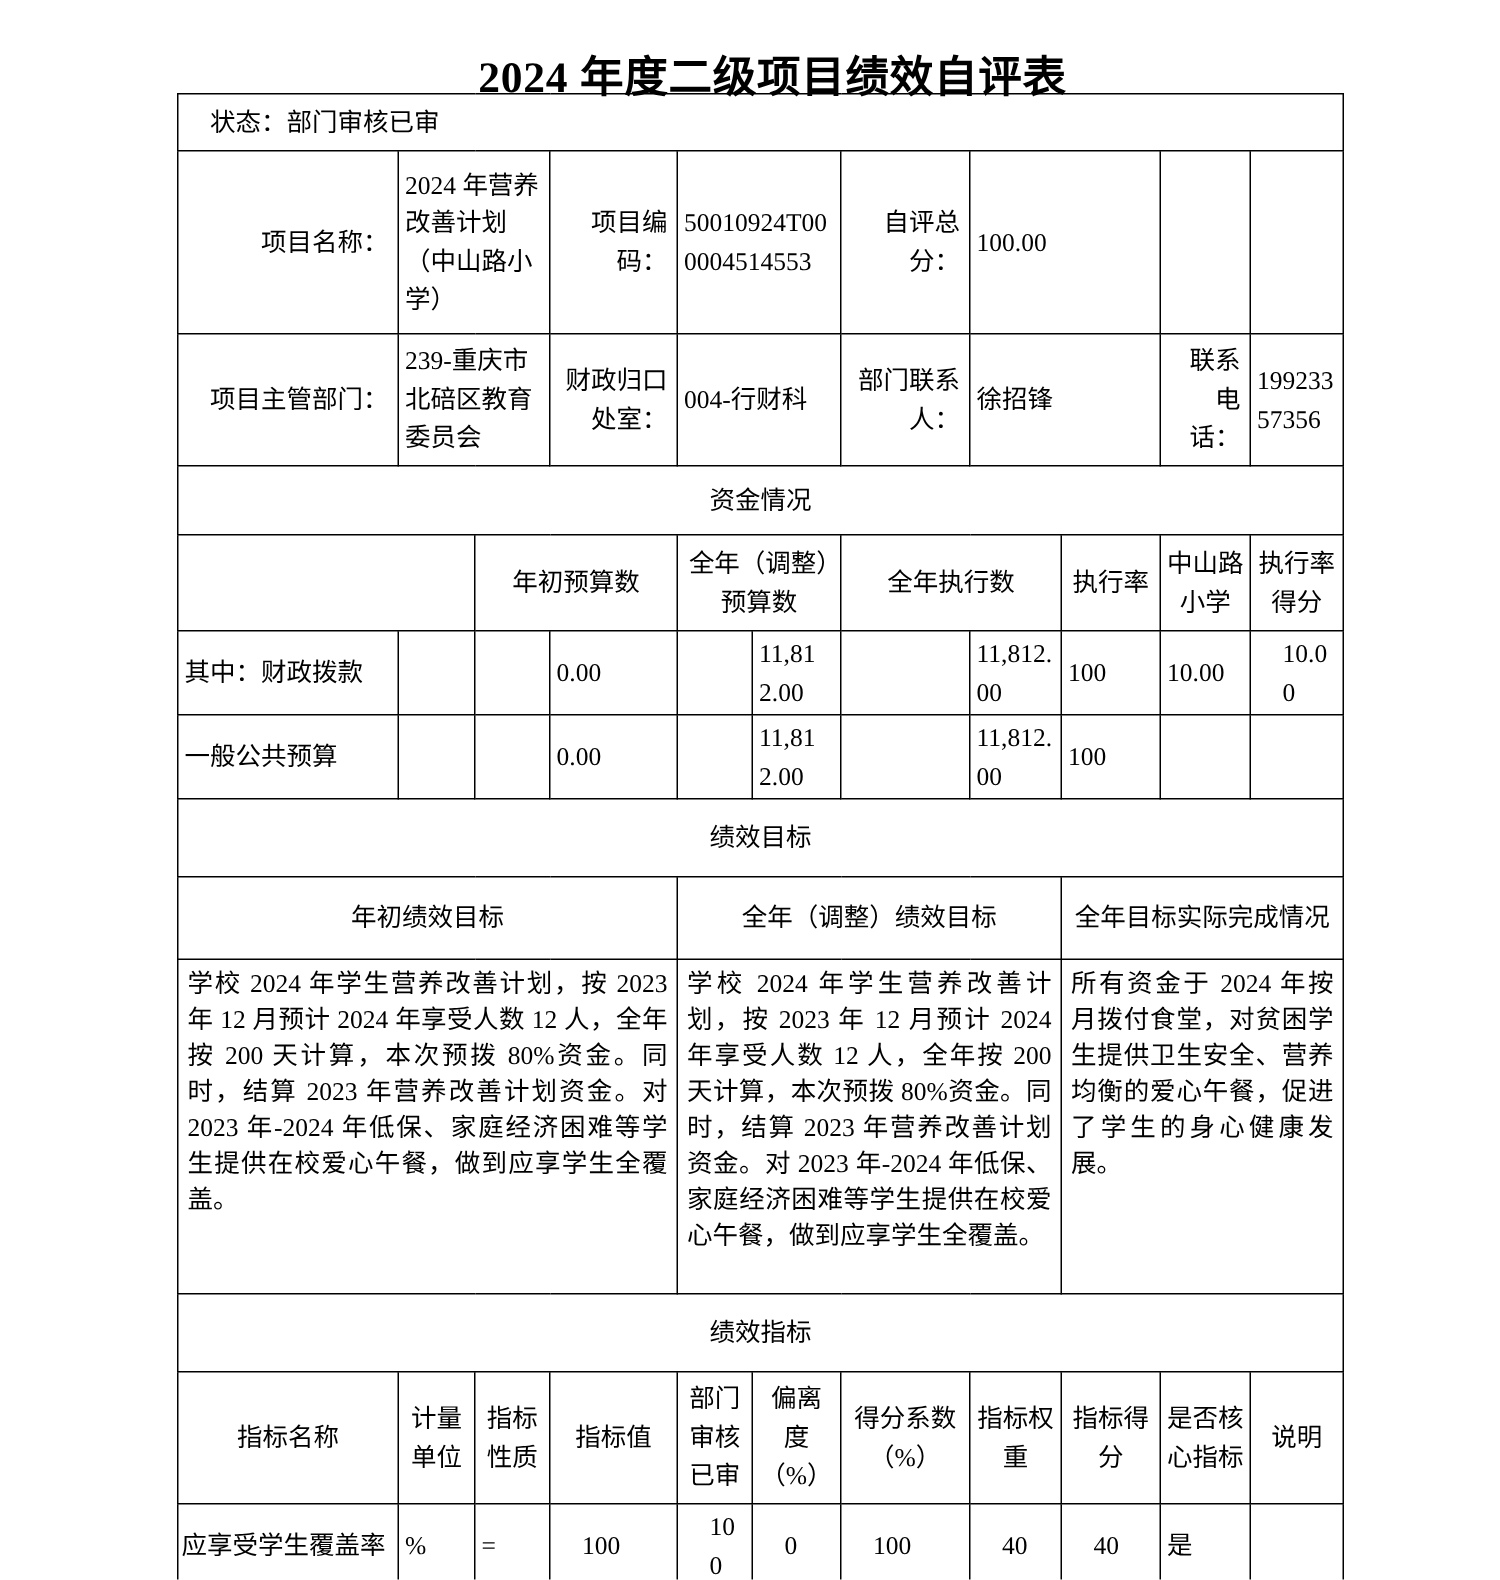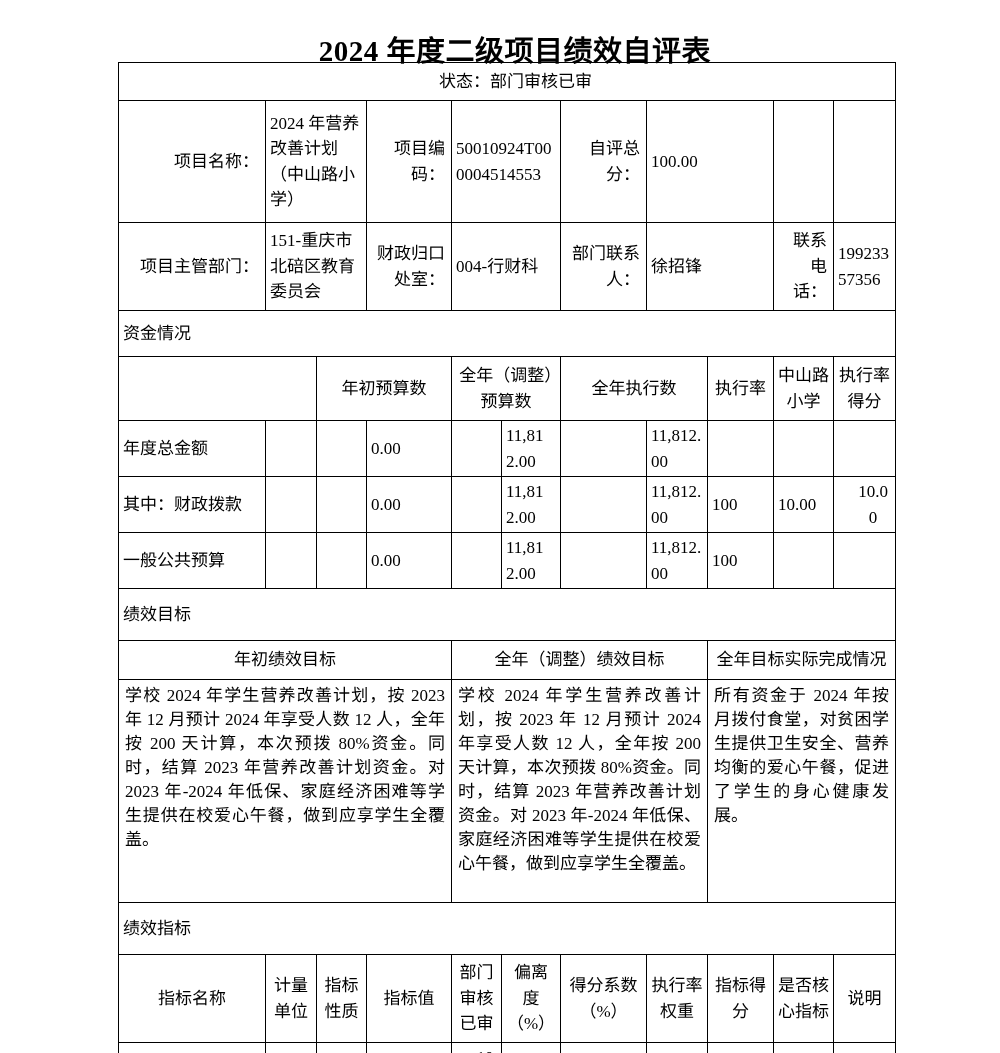--- a/index.html
+++ b/index.html
@@ -24,30 +24,30 @@
   td,th{
     border:1px solid #000;
     padding:2px 4px;
     font-weight:normal;
     vertical-align:middle;
     line-height:1.5;
     overflow:hidden;
   }
   .c{text-align:center;}
   .l{text-align:left;}
-  .r{text-align:center;padding-left:21px;}
+  .r{text-align:left;padding-left:21px;}
   .lab{text-align:right;padding-right:6px;}
   .num{word-break:break-all;}
   .para{
     vertical-align:top;
     text-align:justify;
     padding:4px 6px;
     line-height:24px;
   }
-  .banner{}
+  .banner{text-align:center;}
 </style>
 </head>
 <body>
 
 <h1 class="title">2024 年度二级项目绩效自评表</h1>
 
 <table class="form">
   <colgroup>
     <col style="width:147px">
       <col style="width:51px">
@@ -73,21 +73,21 @@
     <td class="lab">项目编码：</td>
     <td colspan="2" class="l num">50010924T000004514553</td>
     <td class="lab">自评总分：</td>
     <td colspan="2" class="l">100.00</td>
     <td></td>
     <td></td>
   </tr>
 
   <tr style="height:88px">
     <td class="lab">项目主管部门：</td>
-    <td colspan="2" class="l">151-重庆市北碚区教育委员会</td>
+    <td colspan="2" class="l">239-重庆市北碚区教育委员会</td>
     <td class="lab">财政归口处室：</td>
     <td colspan="2" class="l">004-行财科</td>
     <td class="lab">部门联系人：</td>
     <td colspan="2" class="l">徐招锋</td>
     <td class="lab">联系电话：</td>
     <td class="l num">19923357356</td>
   </tr>
 
   <tr style="height:46px">
     <td colspan="11" class="banner">资金情况</td>
@@ -96,33 +96,20 @@
   <tr style="height:64px">
     <th colspan="2"></th>
     <th colspan="2" class="c">年初预算数</th>
     <th colspan="2" class="c">全年（调整）预算数</th>
     <th colspan="2" class="c">全年执行数</th>
     <th class="c">执行率</th>
     <th class="c">中山路小学</th>
     <th class="c">执行率得分</th>
   </tr>
 
-  <tr style="height:45px">
-    <td class="l">年度总金额</td>
-    <td></td>
-    <td></td>
-    <td class="l num">0.00</td>
-    <td></td>
-    <td class="l num">11,812.00</td>
-    <td></td>
-    <td class="l num">11,812.00</td>
-    <td class="l num"></td>
-    <td class="l num"></td>
-    <td class="r num"></td>
-  </tr>
 
   <tr style="height:45px">
     <td class="l">其中：财政拨款</td>
     <td></td>
     <td></td>
     <td class="l num">0.00</td>
     <td></td>
     <td class="l num">11,812.00</td>
     <td></td>
     <td class="l num">11,812.00</td>
@@ -142,21 +129,21 @@
     <td class="l num">11,812.00</td>
     <td class="l num">100</td>
     <td class="l num"></td>
     <td class="r num"></td>
   </tr>
 
   <tr style="height:52px">
     <td colspan="11" class="banner">绩效目标</td>
   </tr>
 
-  <tr style="height:39px">
+  <tr style="height:55px">
     <th colspan="4" class="c">年初绩效目标</th>
     <th colspan="4" class="c">全年（调整）绩效目标</th>
     <th colspan="3" class="c">全年目标实际完成情况</th>
   </tr>
 
   <tr style="height:223px">
     <td colspan="4" class="para">学校 2024 年学生营养改善计划，按 2023 年 12 月预计 2024 年享受人数 12 人，全年按 200 天计算，本次预拨 80%资金。同时，结算 2023 年营养改善计划资金。对 2023 年-2024 年低保、家庭经济困难等学生提供在校爱心午餐，做到应享学生全覆盖。</td>
     <td colspan="4" class="para">学校 2024 年学生营养改善计划，按 2023 年 12 月预计 2024 年享受人数 12 人，全年按 200 天计算，本次预拨 80%资金。同时，结算 2023 年营养改善计划资金。对 2023 年-2024 年低保、家庭经济困难等学生提供在校爱心午餐，做到应享学生全覆盖。</td>
     <td colspan="3" class="para">所有资金于 2024 年按月拨付食堂，对贫困学生提供卫生安全、营养均衡的爱心午餐，促进了学生的身心健康发展。</td>
   </tr>
@@ -166,21 +153,21 @@
   </tr>
 
   <tr style="height:88px">
     <th class="c">指标名称</th>
     <th class="c">计量单位</th>
     <th class="c">指标性质</th>
     <th class="c">指标值</th>
     <th class="c">部门审核已审</th>
     <th class="c">偏离度（%）</th>
     <th class="c">得分系数（%）</th>
-    <th class="c">执行率权重</th>
+    <th class="c">指标权重</th>
     <th class="c">指标得分</th>
     <th class="c">是否核心指标</th>
     <th class="c">说明</th>
   </tr>
 
   <tr style="height:45px">
     <td class="l" style="padding-left:2px">应享受学生覆盖率</td>
     <td class="l">%</td>
     <td class="l">=</td>
     <td class="r num">100</td>

